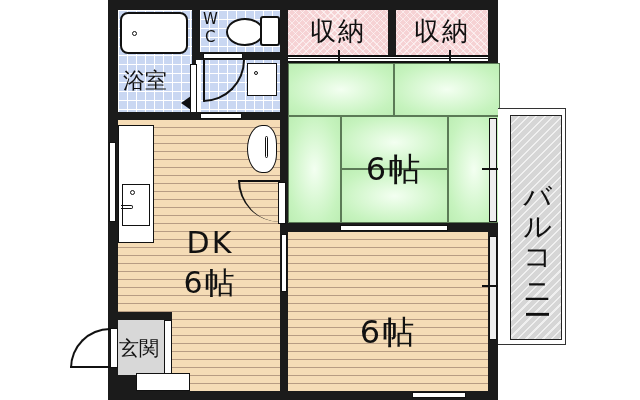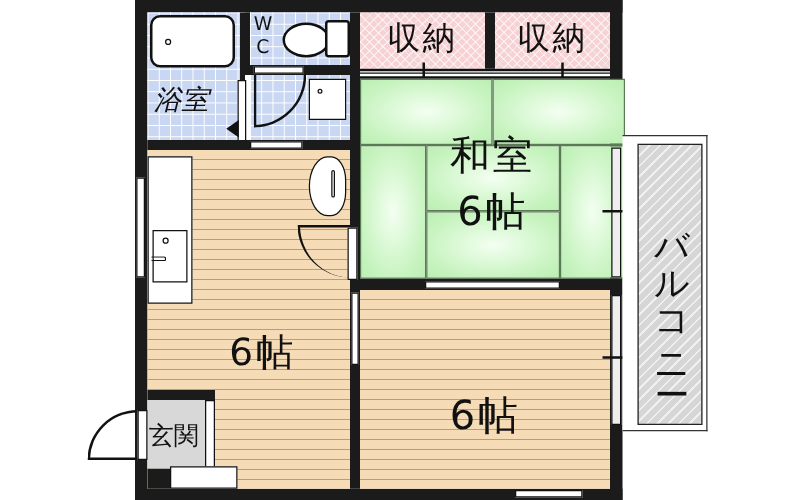--- a/index.html
+++ b/index.html
@@ -37,21 +37,21 @@
 
   <div class="abs wall" style="left:108px;top:0;width:390px;height:10px;"></div>
   <div class="abs wall" style="left:108px;top:0;width:10px;height:400px;"></div>
   <div class="abs wall" style="left:108px;top:391px;width:390px;height:9px;"></div>
   <div class="abs wall" style="left:488px;top:0;width:10px;height:400px;"></div>
 
   <div class="abs tile" style="left:118px;top:10px;width:78px;height:102px;"></div>
   <div class="abs fixture" style="left:120px;top:12px;width:68px;height:42px;border-radius:8px;">
     <div class="abs" style="left:10px;top:17px;width:5px;height:5px;border:1.5px solid #111;border-radius:50%;"></div>
   </div>
-  <div class="abs small-label" style="left:123px;top:70px;font-size:22px;font-style:italic;">浴室</div>
+  <div class="abs small-label" style="left:123px;top:70px;font-size:22px;">浴室</div>
 
   <div class="abs wall" style="left:192px;top:10px;width:8px;height:50px;"></div>
   <div class="abs wall" style="left:192px;top:56px;width:4px;height:62px;"></div>
   <div class="abs window" style="left:190px;top:64px;width:7px;height:50px;"></div>
   <div class="abs" style="left:181px;top:96px;width:0;height:0;border-top:7px solid transparent;border-bottom:7px solid transparent;border-right:10px solid #111;"></div>
 
   <div class="abs tile" style="left:200px;top:10px;width:80px;height:102px;"></div>
   <div class="abs" style="left:203px;top:12px;font-size:15px;line-height:1;">W</div>
   <div class="abs" style="left:205px;top:30px;font-size:15px;line-height:1;">C</div>
   <div class="abs fixture" style="left:226px;top:18px;width:38px;height:28px;border-radius:50%;"></div>
@@ -79,40 +79,40 @@
   <div class="abs wall" style="left:280px;top:10px;width:8px;height:220px;"></div>
 
   <div class="abs" style="left:288px;top:63px;width:212px;height:160px;">
     <div class="abs tatami" style="left:0;top:0;width:106px;height:53px;"></div>
     <div class="abs tatami" style="left:106px;top:0;width:106px;height:53px;"></div>
     <div class="abs tatami" style="left:0;top:53px;width:53px;height:107px;"></div>
     <div class="abs tatami" style="left:53px;top:53px;width:107px;height:53px;"></div>
     <div class="abs tatami" style="left:53px;top:106px;width:107px;height:54px;"></div>
     <div class="abs tatami" style="left:160px;top:53px;width:52px;height:107px;"></div>
   </div>
-  <div class="abs label" style="left:288px;top:108px;width:212px;font-size:32px;">和室</div>
   <div class="abs label" style="left:288px;top:153px;width:212px;font-size:32px;">6帖</div>
 
   <div class="abs wall" style="left:280px;top:223px;width:215px;height:9px;"></div>
   <div class="abs window" style="left:340px;top:225px;width:108px;height:6px;"></div>
 
   <div class="abs wood" style="left:118px;top:120px;width:162px;height:271px;"></div>
   <div class="abs fixture" style="left:118px;top:125px;width:36px;height:118px;border-width:1.5px;"></div>
   <div class="abs fixture" style="left:122px;top:184px;width:28px;height:42px;border-width:1.5px;">
     <div class="abs" style="left:7px;top:5px;width:5px;height:5px;border:1.5px solid #111;border-radius:50%;"></div>
     <div class="abs" style="left:-2px;top:20px;width:12px;height:4px;border:1.5px solid #111;border-left:none;border-radius:0 3px 3px 0;"></div>
   </div>
   <div class="abs window" style="left:109px;top:142px;width:7px;height:80px;"></div>
   <div class="abs fixture" style="left:247px;top:125px;width:30px;height:48px;border-radius:50% 40% 40% 50%;border-width:1.5px;">
     <div class="abs" style="left:17px;top:10px;width:3px;height:22px;border:1.5px solid #111;border-radius:2px;"></div>
   </div>
   <div class="abs" style="left:238px;top:180px;width:42px;height:42px;border-top:2px solid #111;border-left:2px solid #111;border-top-left-radius:0;border-bottom-left-radius:42px;"></div>
   <div class="abs window" style="left:278px;top:182px;width:8px;height:42px;"></div>
   <div class="abs wall" style="left:280px;top:228px;width:8px;height:163px;"></div>
   <div class="abs window" style="left:281px;top:234px;width:6px;height:58px;"></div>
+  <div class="abs label" style="left:155px;top:228px;width:110px;font-size:30px;">DK</div>
   <div class="abs label" style="left:155px;top:268px;width:110px;font-size:30px;">6帖</div>
 
   <div class="abs wall" style="left:118px;top:312px;width:54px;height:8px;"></div>
   <div class="abs genkan" style="left:118px;top:320px;width:46px;height:55px;"></div>
   <div class="abs window" style="left:164px;top:320px;width:8px;height:56px;"></div>
   <div class="abs small-label" style="left:119px;top:338px;font-size:20px;">玄関</div>
   <div class="abs wall" style="left:118px;top:375px;width:18px;height:16px;"></div>
   <div class="abs fixture" style="left:136px;top:373px;width:54px;height:18px;border-width:1.5px;"></div>
   <div class="abs window" style="left:110px;top:328px;width:8px;height:40px;"></div>
   <div class="abs" style="left:70px;top:328px;width:40px;height:40px;border-top:2px solid #111;border-left:2px solid #111;border-top-left-radius:40px;border-bottom:2px solid #111;"></div>

